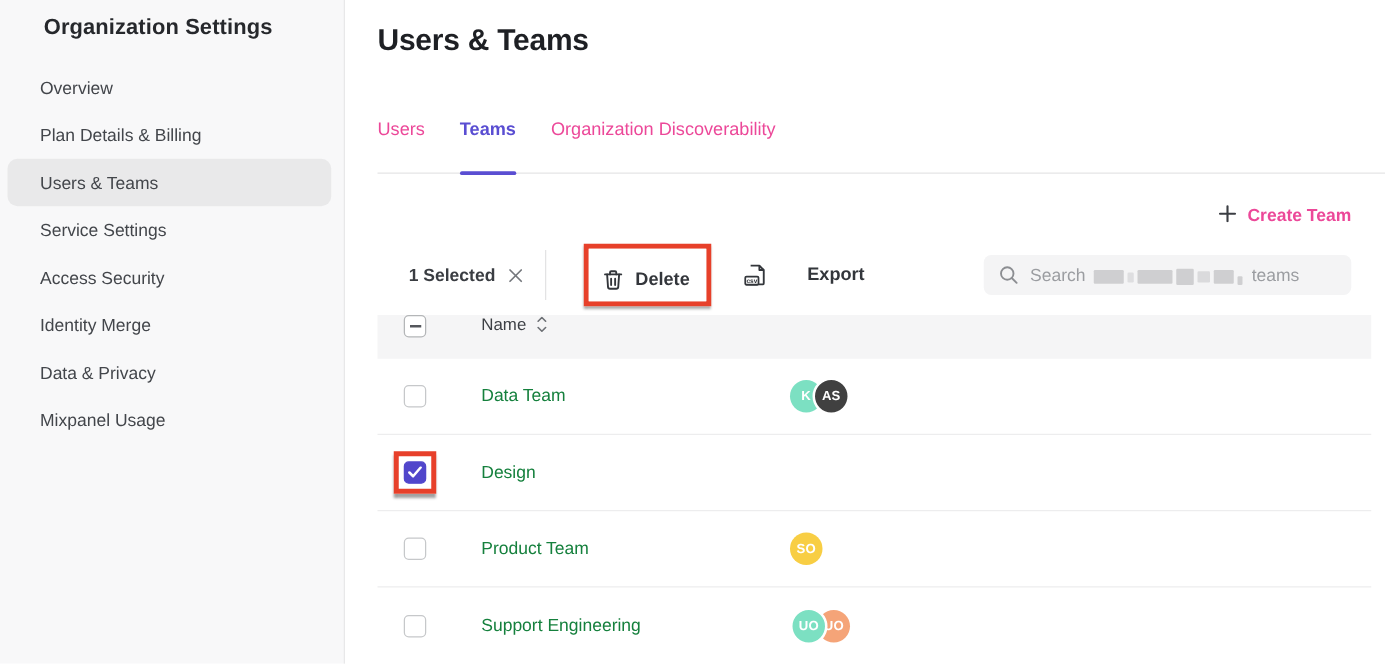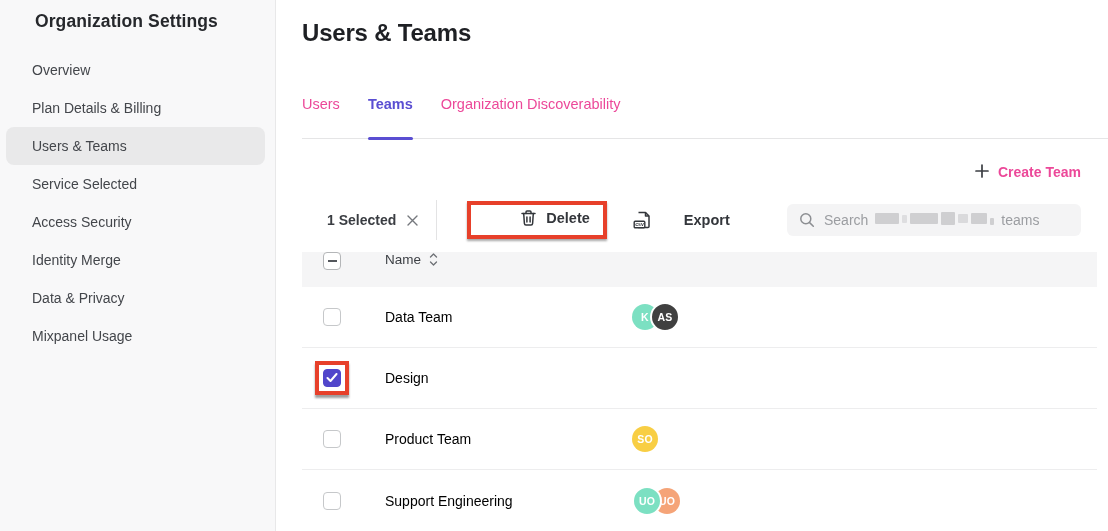--- a/index.html
+++ b/index.html
@@ -39,44 +39,44 @@
   .selected-group { display:flex; align-items:center; gap:10px; margin-left:25px;text-align:center; }
   .selected-label { font-size:14px; font-weight:600; color:#3a3d42; }
   .clear-x { display:flex; align-items:center; cursor:pointer; }
   .v-divider { width:1px; height:40px; background:#e3e3e4; margin-left:17px; }
 
   .annot { border:4px solid #e7402a; background:#fff;
     box-shadow:0 2px 2px rgba(40,40,40,.4); }
   .delete-annot { margin-left:30px; }
   .btn { display:flex; align-items:center; gap:9px; font-size:14.5px;
     font-weight:600; color:#33363b; cursor:pointer; background:#fff; border:none; }
-  .delete-btn { padding:4px 13px 8px 11px;margin-left:38px; }
+  .delete-btn { padding:16px 13px 8px 11px; }
   .export-btn { margin-left:26px;gap:32px; }
 
   .search-box { margin-left:auto; width:294px; height:32px; background:#f4f4f5;
     border-radius:6px; display:flex; align-items:center; padding:0 12px;
     color:#9b9da1; font-size:14px; cursor:text; }
-  .search-box .ph { margin-left:9px; display:flex; align-items:flex-start; white-space:pre; }
+  .search-box .ph { margin-left:9px; display:flex; align-items:flex-end; white-space:pre; }
   .px-blocks { display:inline-flex; align-items:center; gap:3px; margin:0 7px; }
   .px-blocks i { display:inline-block; background:#cfcfd1; height:11px; border-radius:1px; }
   .px-blocks i:nth-child(1){width:24px;} .px-blocks i:nth-child(2){width:5px;height:8px;background:#dedee0;}
   .px-blocks i:nth-child(3){width:28px;} .px-blocks i:nth-child(4){width:14px;height:13px;}
   .px-blocks i:nth-child(5){width:10px;height:9px;background:#dadadc;} .px-blocks i:nth-child(6){width:16px;}
   .px-blocks i:nth-child(7){width:4px;height:7px;align-self:flex-end;}
 
   
   .table { position:absolute; left:49px; right:11px; top:252px; }
   .thead { height:35px; background:#f5f5f6; display:flex; align-items:flex-start; }
   .col-check { width:83px; padding-left:21px; flex:0 0 83px; display:flex; align-items:center; }
   .col-name { width:247px; flex:0 0 247px; }
   .thead .col-name { display:flex; align-items:center; gap:8px; font-size:13.5px;
     color:#3c3f44; font-weight:500; }
   .row { height:61px; display:flex; align-items:center; border-bottom:1px solid #ededee; }
   .row:last-child { border-bottom:none; }
-  .team-link { font-size:14px; color:#000000; cursor:pointer; }
+  .team-link { font-size:14px; color:#15803d; cursor:pointer; }
 
   .checkbox { width:18px; height:18px; border-radius:4px; background:#fff;
     border:1.5px solid #c6c8ca; display:flex; align-items:center; justify-content:center;
     cursor:pointer; flex:none; }
   .checkbox.indeterminate { border-color:#b4b6b8; }
   .checkbox.indeterminate::after { content:""; width:9px; height:2px; background:#54575c; }
   .checkbox.checked { background:#5146cb; border-color:#5146cb; }
   .check-annot { padding:4px; margin-left:-8px; display:inline-flex;
     box-shadow:0 3px 2px rgba(40,40,40,.45); }
 
@@ -90,21 +90,21 @@
 </style>
 </head>
 <body>
 
 <div class="sidebar">
   <div class="sidebar-title">Organization Settings</div>
   <div class="nav">
     <div class="nav-item">Overview</div>
     <div class="nav-item">Plan Details &amp; Billing</div>
     <div class="nav-item selected">Users &amp; Teams</div>
-    <div class="nav-item">Service Selected</div>
+    <div class="nav-item">Service Settings</div>
     <div class="nav-item">Access Security</div>
     <div class="nav-item">Identity Merge</div>
     <div class="nav-item">Data &amp; Privacy</div>
     <div class="nav-item">Mixpanel Usage</div>
   </div>
 </div>
 
 <div class="main">
   <div class="page-title">Users &amp; Teams</div>
 

